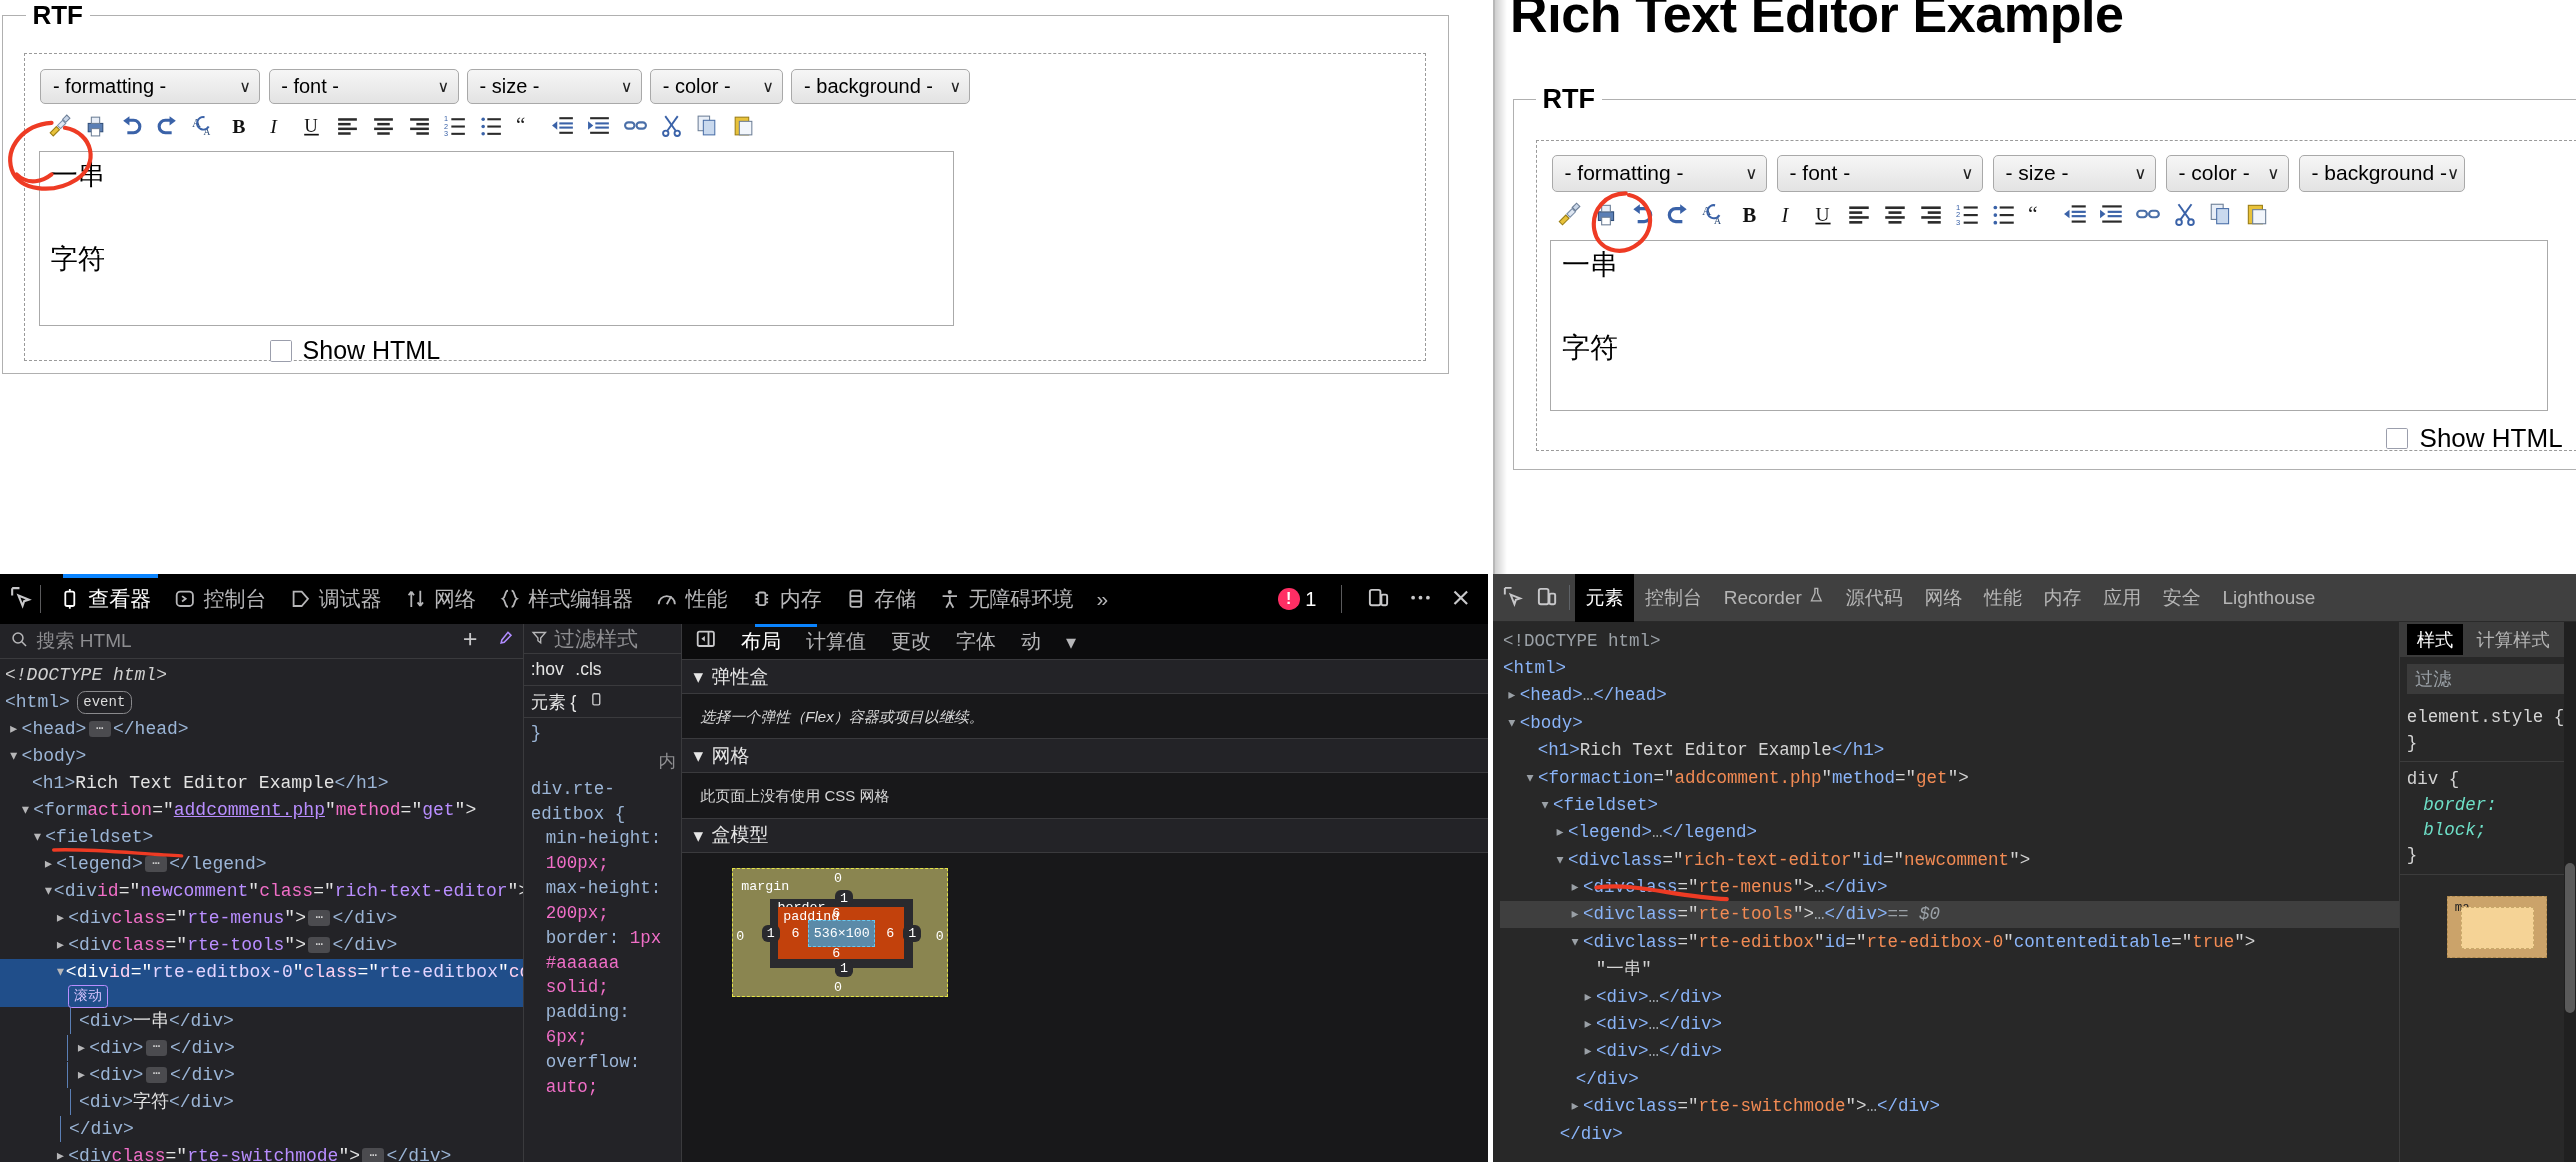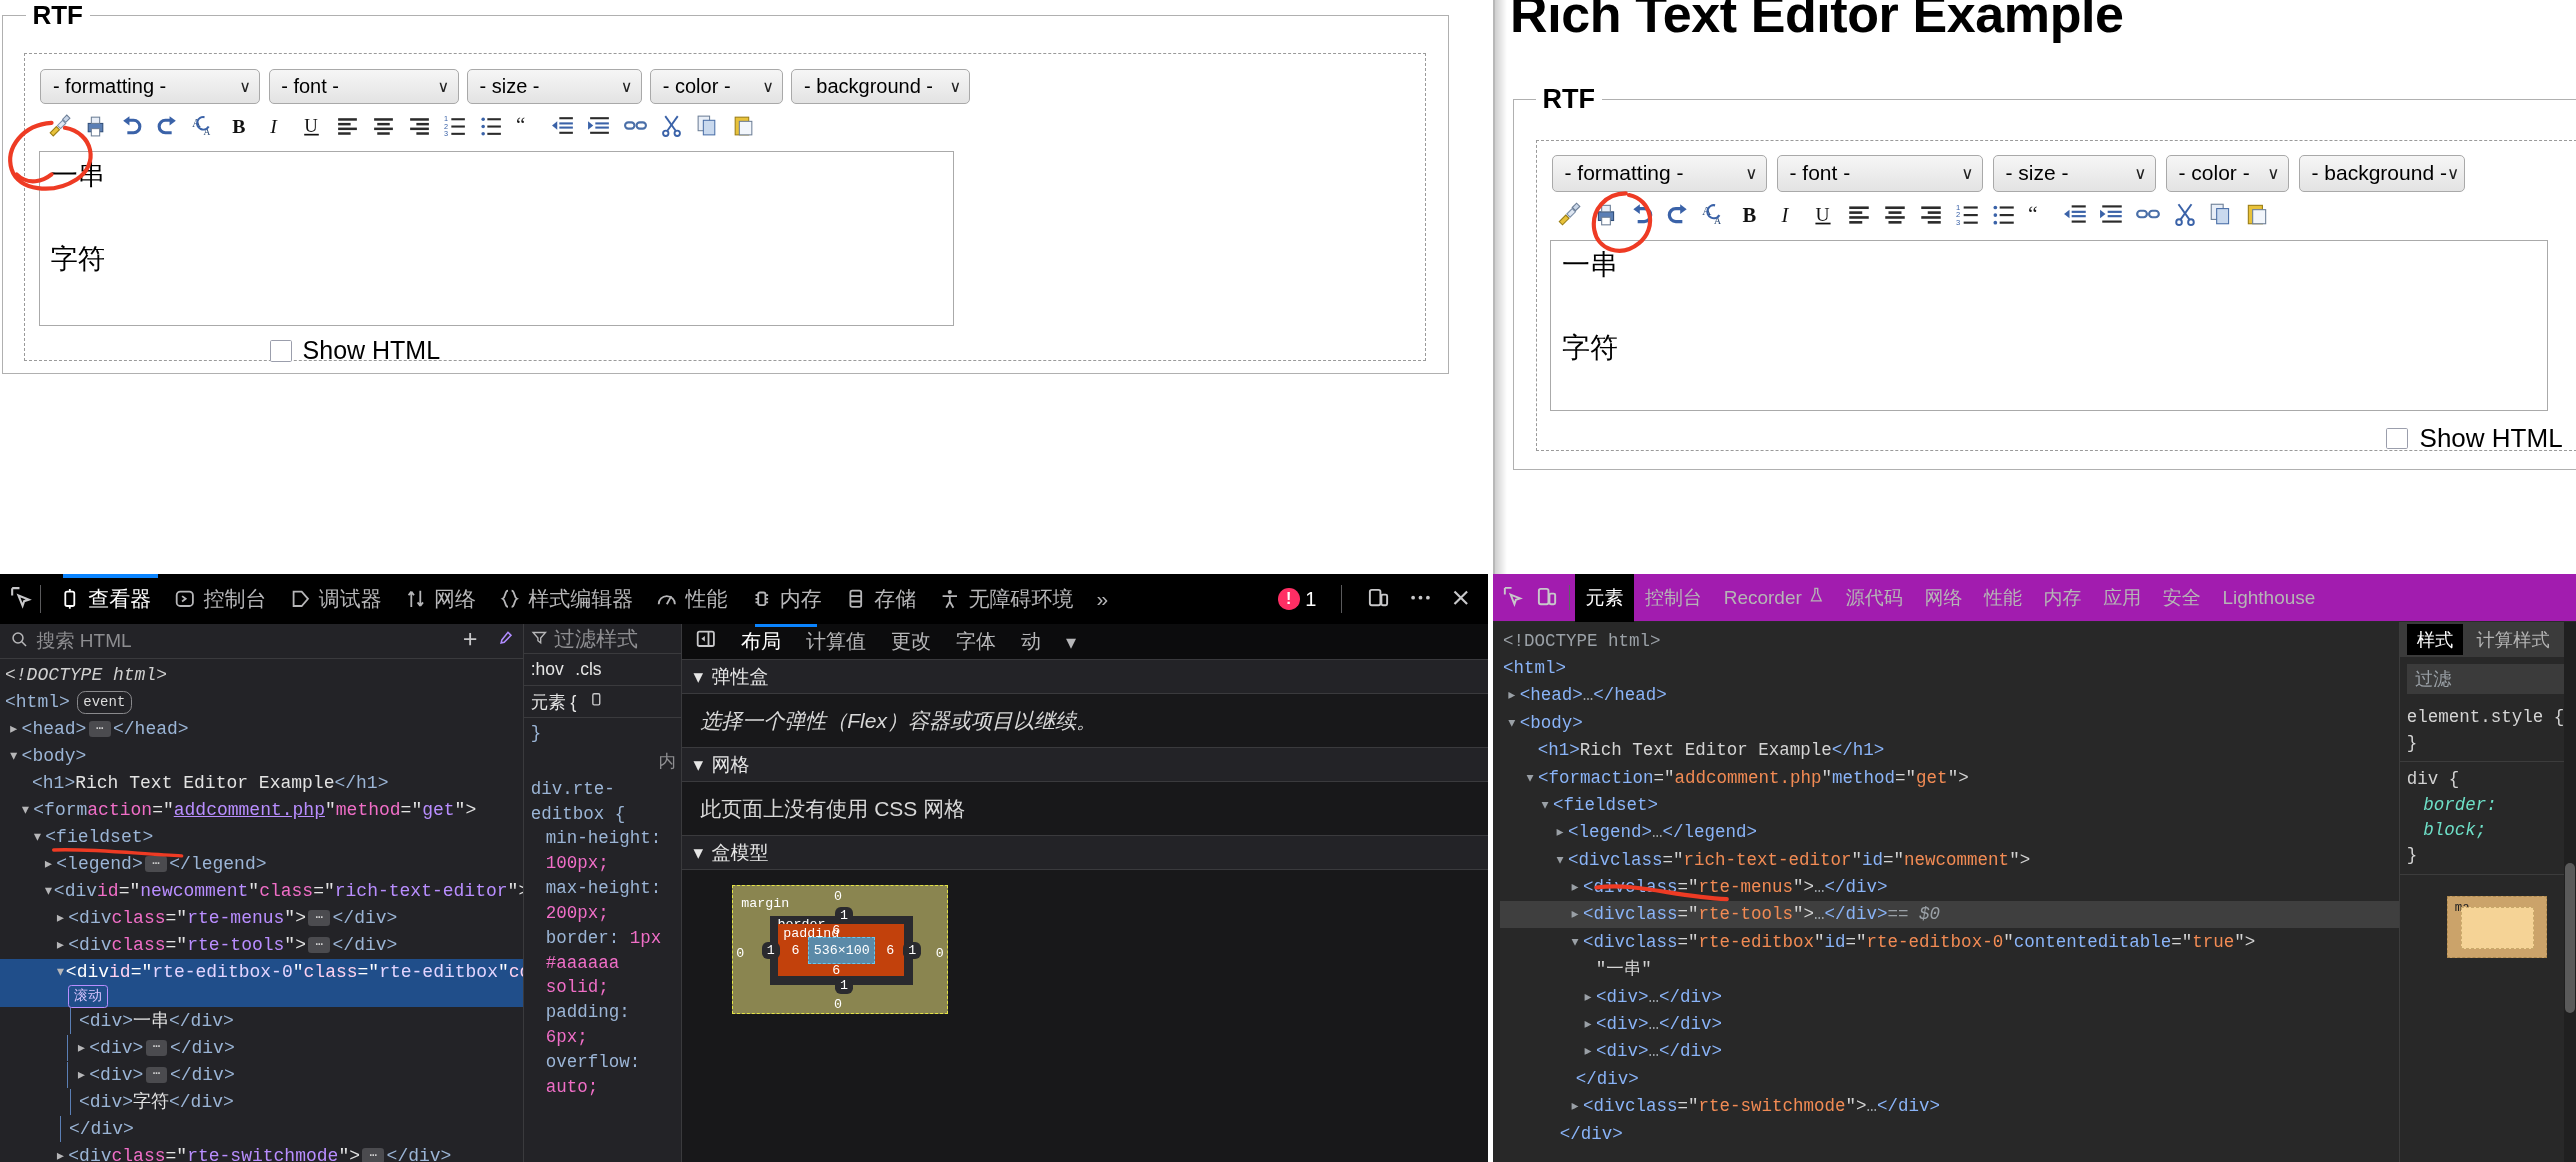--- a/index.html
+++ b/index.html
@@ -144,33 +144,33 @@
   .ff-rules .blk { font-family:"Liberation Mono", monospace; font-size:17.5px; line-height:1.42; padding:3.3px 6.7px; color:#9bb5d6; }
   .ff-rules .blk .pv { color:#f06ec7; }
   .ff-rules .inh { color:#8d8d90; text-align:right; font-size:17.5px; padding-right:5px; }
 
   .ff-layout { flex:1; background:#18181a; }
   .ff-lay-tabs { height:35px; display:flex; align-items:center; background:#0c0c0d; position:relative; }
   .ff-lay-tabs .accent { position:absolute; left:73px; top:0; width:62px; height:3.3px; background:#0a84ff; }
   .ff-lay-tabs .lt { padding:0 12.5px; font-size:20px; color:#b6b6b8; cursor:pointer; }
   .ff-lay-tabs .lt.active { color:#fff; }
   .ff-sec-h { height:35px; display:flex; align-items:center; gap:8.3px; padding:0 11.6px; background:#232327; border-top:0.8px solid #3a3a3d; border-bottom:0.8px solid #3a3a3d; font-size:19px; color:#e6e6e6; }
-  .ff-sec-b { padding:11.6px 18.3px; font-size:21px; color:#d8d8d8; font-style:italic; line-height:1.42; }
+  .ff-sec-b { padding:11.6px 18.3px; font-size:15px; color:#d8d8d8; font-style:italic; line-height:1.42; }
 
   .boxmodel { position:relative; width:auto; padding:15px 0 0 50px; }
   .bm-margin { position:relative; width:216px; height:129px; background:#8a8550; border:1.7px dashed #e4e445; }
   .bm-border { position:absolute; left:37px; top:30px; width:143px; height:69px; background:#2a2a2e; }
   .bm-padding{ position:absolute; left:8.3px; top:8.3px; width:126px; height:52px; background:#c2410c; }
   .bm-content{ position:absolute; left:30px; top:12.5px; width:67px; height:27.4px; background:#5b8aa8; border:0.8px dashed #66c8f0; display:flex; align-items:center; justify-content:center; color:#fff; font-family:"Liberation Mono", monospace; font-size:13.3px; }
   .bm-lbl { position:absolute; color:#fff; font-family:"Liberation Mono", monospace; font-size:13.3px; }
   .bm-pill { position:absolute; background:#2a2a2e; border-radius:5.8px; color:#fff; font-family:"Liberation Mono", monospace; font-size:13.3px; padding:0.8px 5px; }
 
   
   .cr { position:absolute; left:1493px; top:0; width:1083px; height:589px; background:#282828; color:#e8eaed; }
-  .cr-tabbar { height:48px; display:flex; align-items:center; background:#a21caf; border-bottom:0.8px solid #2a2a2a; }
+  .cr-tabbar { height:48px; display:flex; align-items:center; background:#404040; border-bottom:0.8px solid #2a2a2a; }
   .cr-icons { display:flex; align-items:center; gap:11.6px; padding:0 5px 0 8.3px; }
   .cr-sep { width:0.8px; height:25px; background:#5f6368; margin:0 5px; }
   .cr-tab { padding:0 10.8px; height:48px; display:flex; align-items:center; gap:5.8px; font-size:19px; color:#b5b5b5; cursor:pointer; white-space:nowrap; }
   .cr-tab.active { color:#fff; background:#000; }
   .cr-body { display:flex; height:540px; }
   .cr-tree { width:906px; font-family:"Liberation Mono", monospace; font-size:17.5px; line-height:1.5; padding:5px 0 0 6.7px; overflow:hidden; white-space:nowrap; background:#282828; }
   .cr-tree .row { height:27.4px; display:flex; align-items:center; padding-left:3.3px; }
   .cr-tree .row.hl { background:#3f3f3f; }
   .ctw { color:#8ab4f8; }
   .cat { color:#f28b54; }

